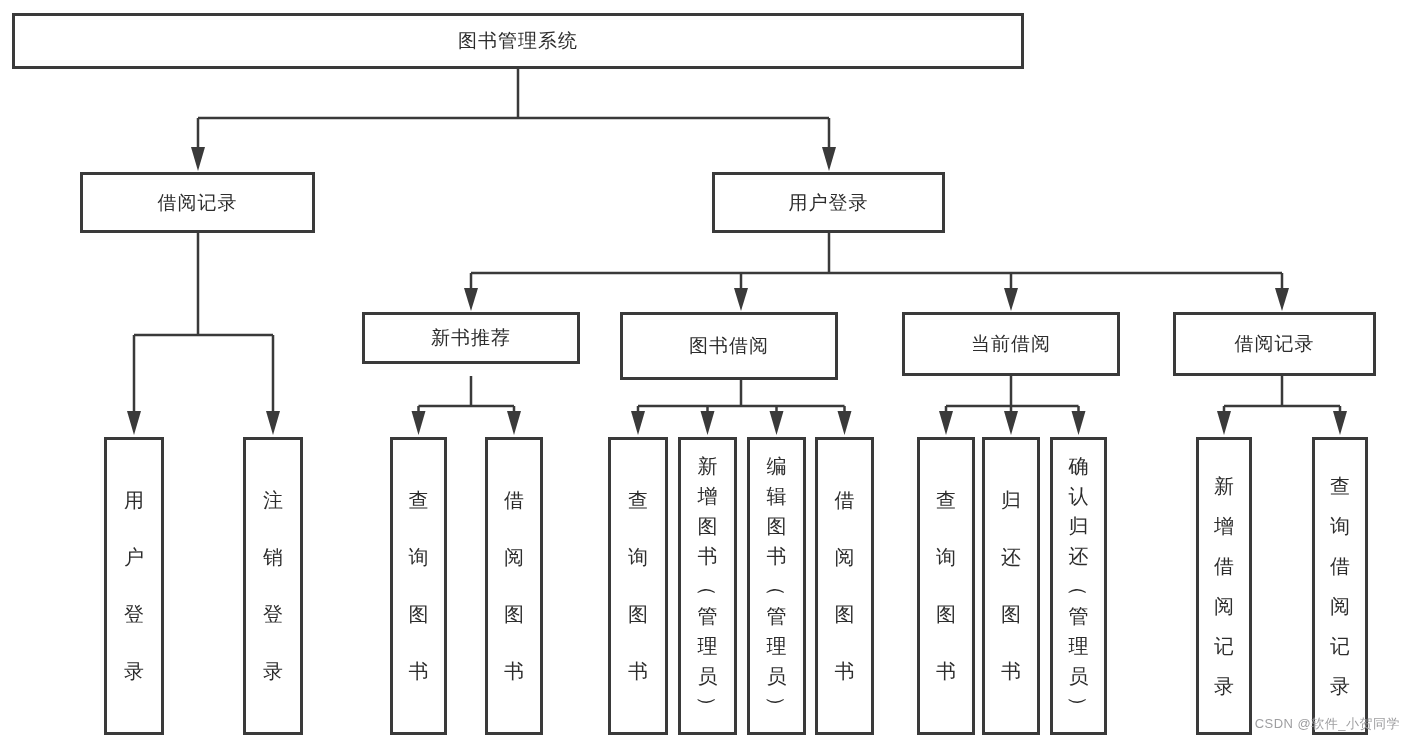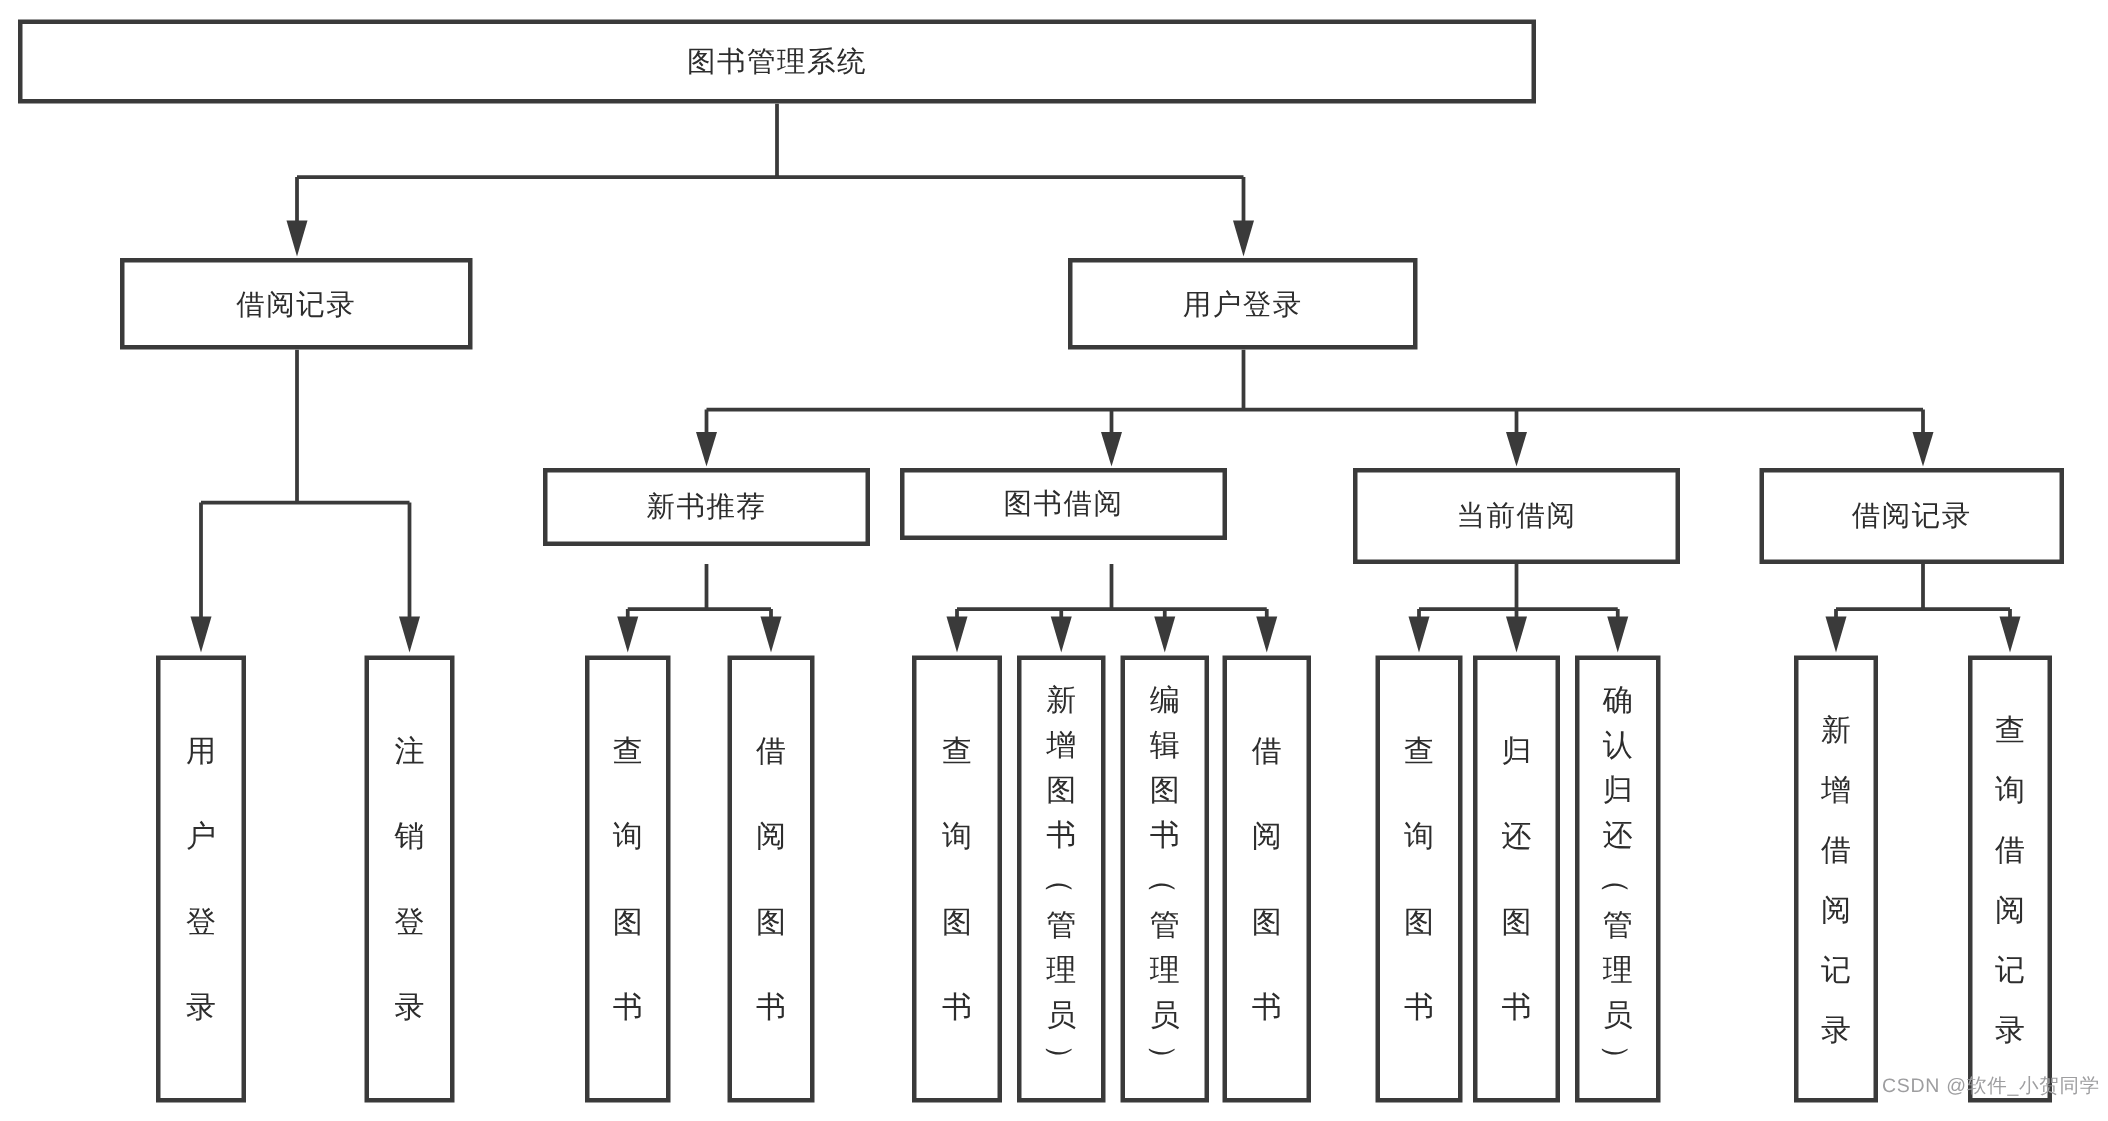--- a/index.html
+++ b/index.html
@@ -60,21 +60,21 @@
       <polygon points="1333,411 1347,411 1340,435"></polygon>
     </g>
   </svg>
 
   <div class="node h" style="left:12px;top:13px;width:1012px;height:56px">图书管理系统</div>
 
   <div class="node h" style="left:80px;top:172px;width:235px;height:61px">借阅记录</div>
   <div class="node h" style="left:712px;top:172px;width:233px;height:61px">用户登录</div>
 
   <div class="node h" style="left:362px;top:312px;width:218px;height:52px">新书推荐</div>
-  <div class="node h" style="left:600px;top:312px;width:218px;height:48px">图书借阅</div>
+  <div class="node h" style="left:620px;top:312px;width:218px;height:68px">图书借阅</div>
   <div class="node h" style="left:902px;top:312px;width:218px;height:64px">当前借阅</div>
   <div class="node h" style="left:1173px;top:312px;width:203px;height:64px">借阅记录</div>
 
   <div class="node v chars-4" style="left:104px;top:437px;width:60px;height:298px">
       <span>用</span>
       <span>户</span>
       <span>登</span>
       <span>录</span>
     </div>
   <div class="node v chars-4" style="left:243px;top:437px;width:60px;height:298px">

